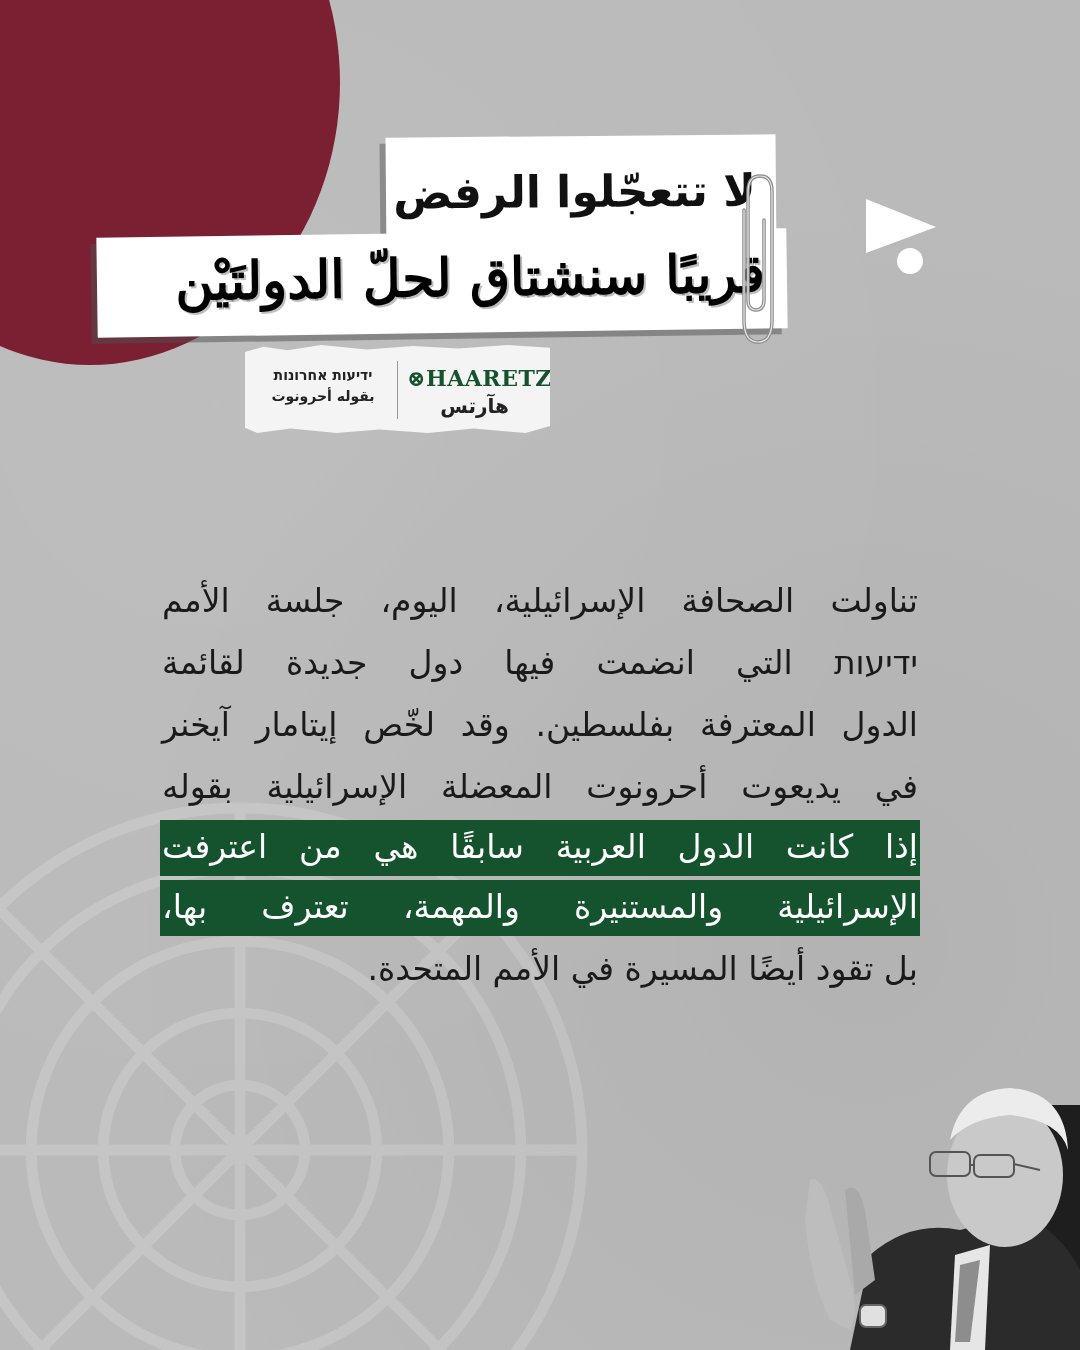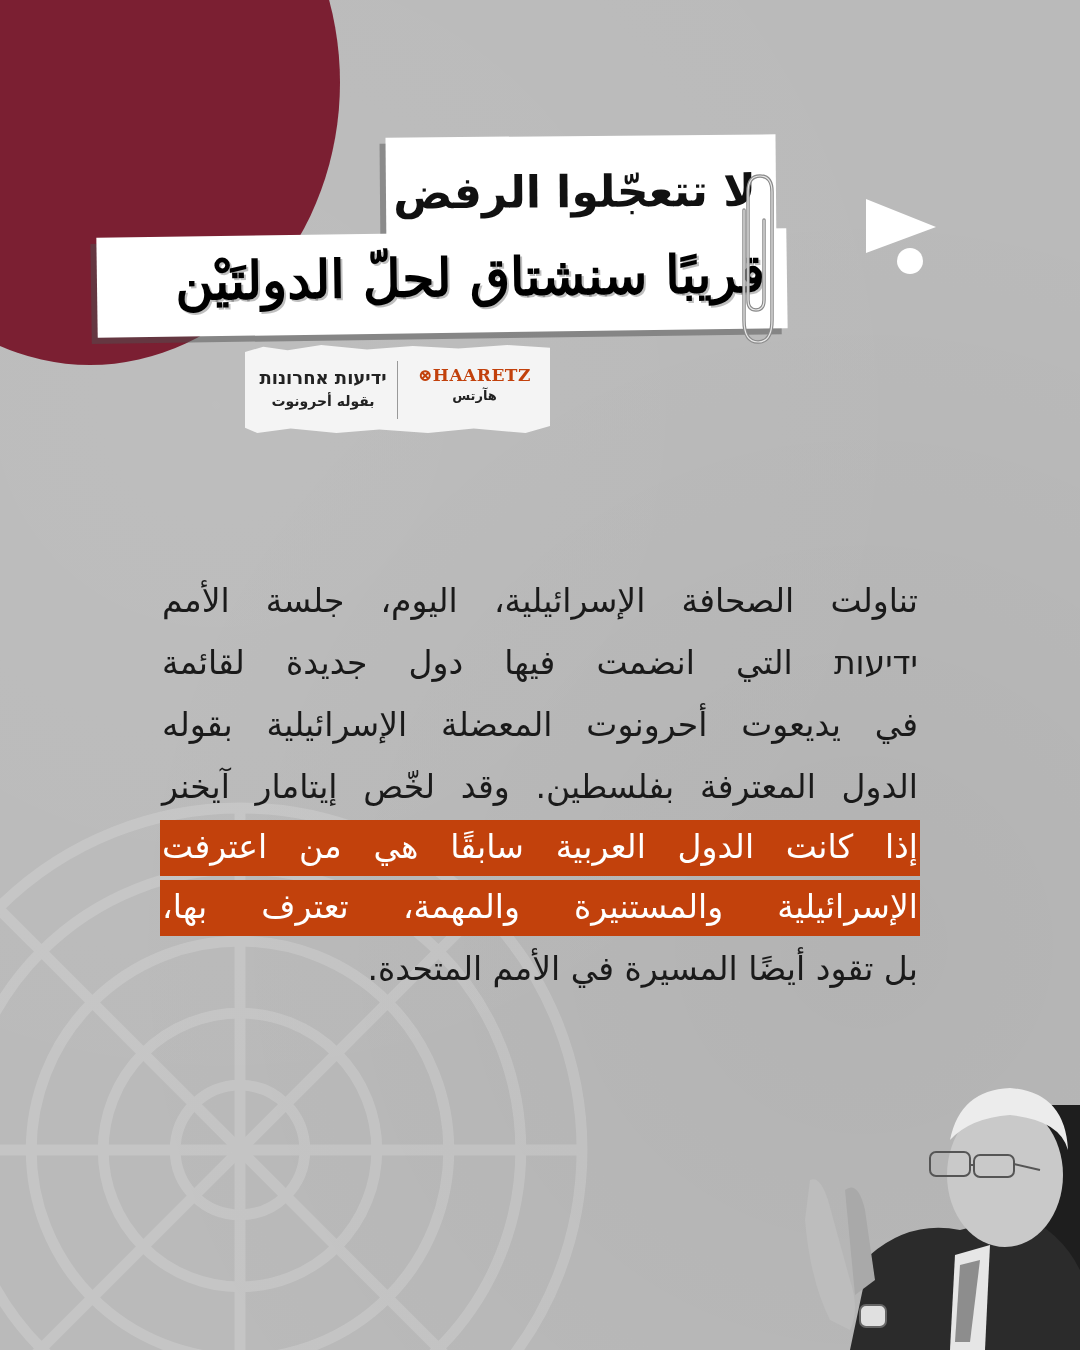--- a/index.html
+++ b/index.html
@@ -83,36 +83,36 @@
       background: #999;
     }
     .logo-haaretz {
       position: absolute;
       left: 162px; top: 20px;
       width: 135px;
       text-align: center;
     }
     .haaretz-en {
       font-family: "DejaVu Serif", serif;
-      font-size: 17px; font-weight: bold;
-      color: #c2410c; letter-spacing: 0.5px;
+      font-size: 22px; font-weight: bold;
+      color: #14532d; letter-spacing: 0.5px;
     }
     .haaretz-ar {
-      font-size: 13px; font-weight: bold; color: #222;
+      font-size: 20px; font-weight: bold; color: #222;
       direction: rtl; margin-top: 3px;
     }
     .logo-yedioth {
       position: absolute;
       left: 8px; top: 22px;
       width: 140px;
       text-align: center;
     }
     .yedioth-he {
       font-family: "DejaVu Sans", sans-serif;
-      font-size: 18px; font-weight: bold; color: #222;
+      font-size: 14px; font-weight: bold; color: #222;
       direction: rtl;
     }
     .yedioth-ar {
       font-size: 14px; font-weight: bold; color: #222;
       direction: rtl; margin-top: 5px;
     }
     .play-logo {
       position: absolute;
       left: 858px; top: 195px;
       width: 84px; height: 84px;
@@ -131,21 +131,21 @@
       font-family: "DejaVu Sans", sans-serif;
       font-size: 33px;
       line-height: 58px;
       color: #1a1a1a;
       white-space: nowrap;
       text-align: justify;
       text-align-last: justify;
       padding: 0 2px;
     }
     .line.hl {
-      background: #c2410c;
+      background: #14532d;
       color: #ffffff;
       margin-bottom: 4px;
       height: 56px;
       line-height: 54px;
     }
     .line.last { text-align-last: right; }
     .photo {
       position: absolute;
       left: 790px; top: 1080px;
       width: 290px; height: 270px;
@@ -198,22 +198,22 @@
 </div>
 
 <svg class="play-logo" viewBox="0 0 84 84">
   <polygon points="8,4 78,32 8,58" fill="#ffffff"></polygon>
   <circle cx="52" cy="66" r="13" fill="#ffffff"></circle>
 </svg>
 
 <div class="body-text">
   <span class="line">تناولت الصحافة الإسرائيلية، اليوم، جلسة الأمم</span>
   <span class="line">ידיעות التي انضمت فيها دول جديدة لقائمة</span>
+  <span class="line">الدول المعترفة بفلسطين. وقد لخّص إيتامار آيخنر</span>
   <span class="line">في يديعوت أحرونوت المعضلة الإسرائيلية بقوله</span>
-  <span class="line">الدول المعترفة بفلسطين. وقد لخّص إيتامار آيخنر</span>
   <span class="line hl">إذا كانت الدول العربية سابقًا هي من اعترفت</span>
   <span class="line hl">الإسرائيلية والمستنيرة والمهمة، تعترف بها،</span>
   <span class="line last">بل تقود أيضًا المسيرة في الأمم المتحدة.</span>
 </div>
 
 <svg class="photo" viewBox="0 0 290 270">
   <rect x="240" y="25" width="50" height="245" fill="#1e1e1e"></rect>
   <path d="M60 270 L80 175 Q120 140 170 150 L230 135 Q270 150 290 190 L290 270 Z" fill="#2b2b2b"></path>
   <path d="M165 175 L200 165 L195 270 L160 270 Z" fill="#e6e6e6"></path>
   <path d="M170 185 L190 180 L180 262 L165 262 Z" fill="#8d8d8d"></path>

